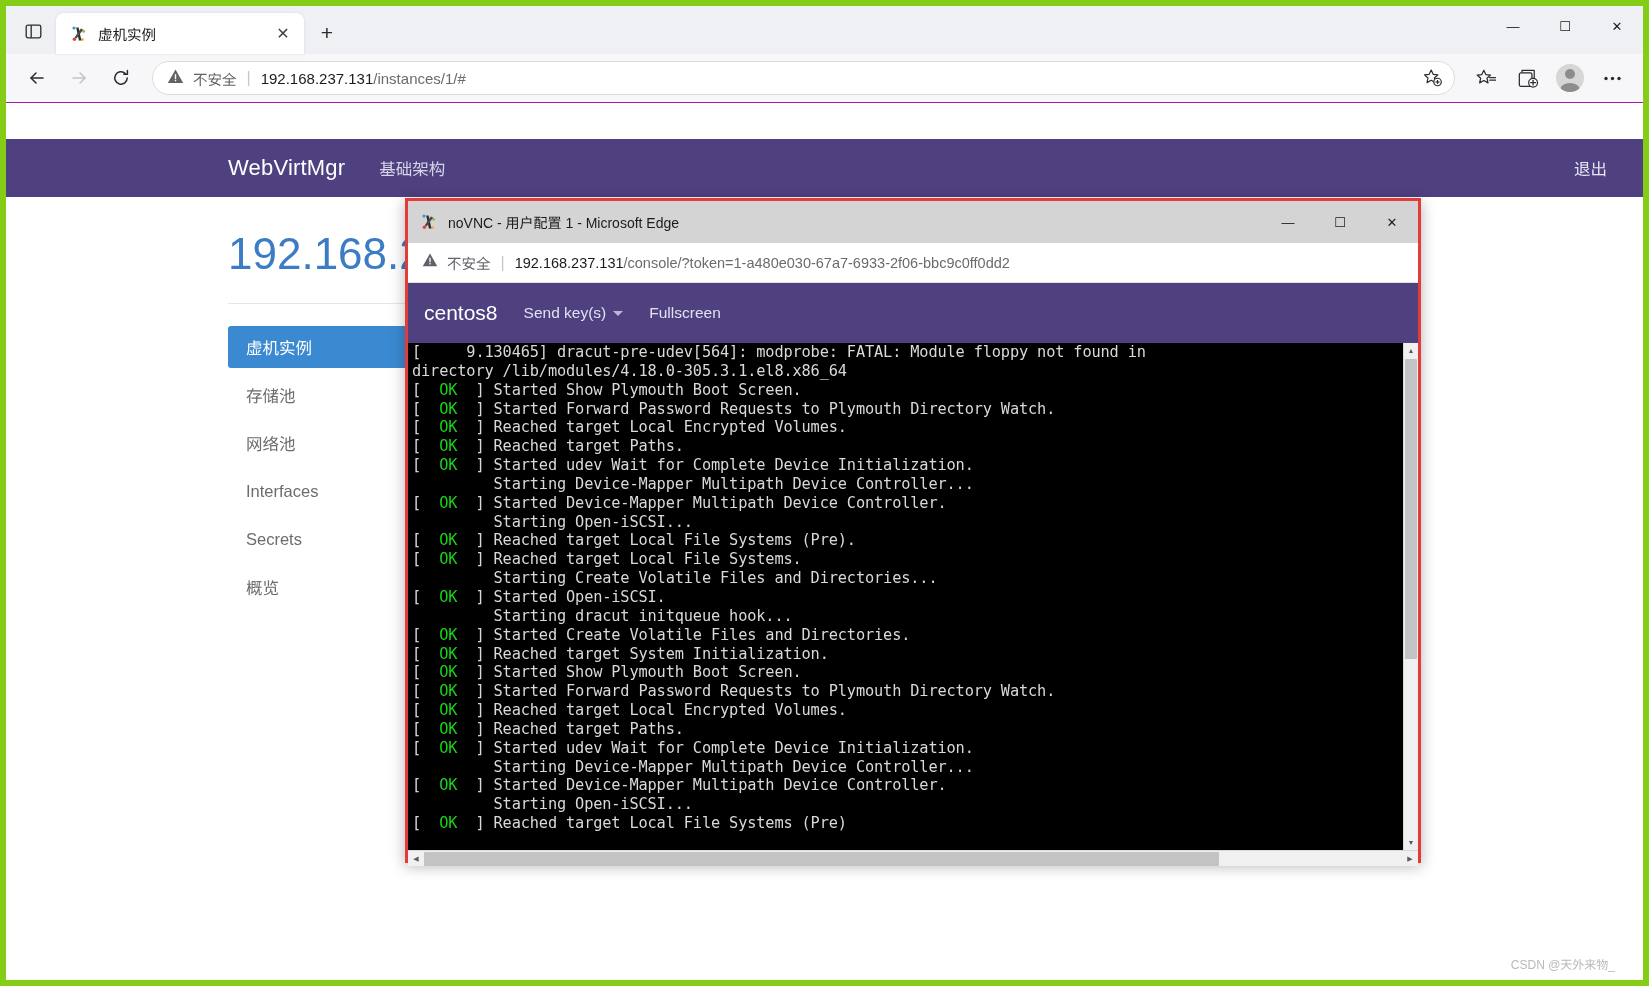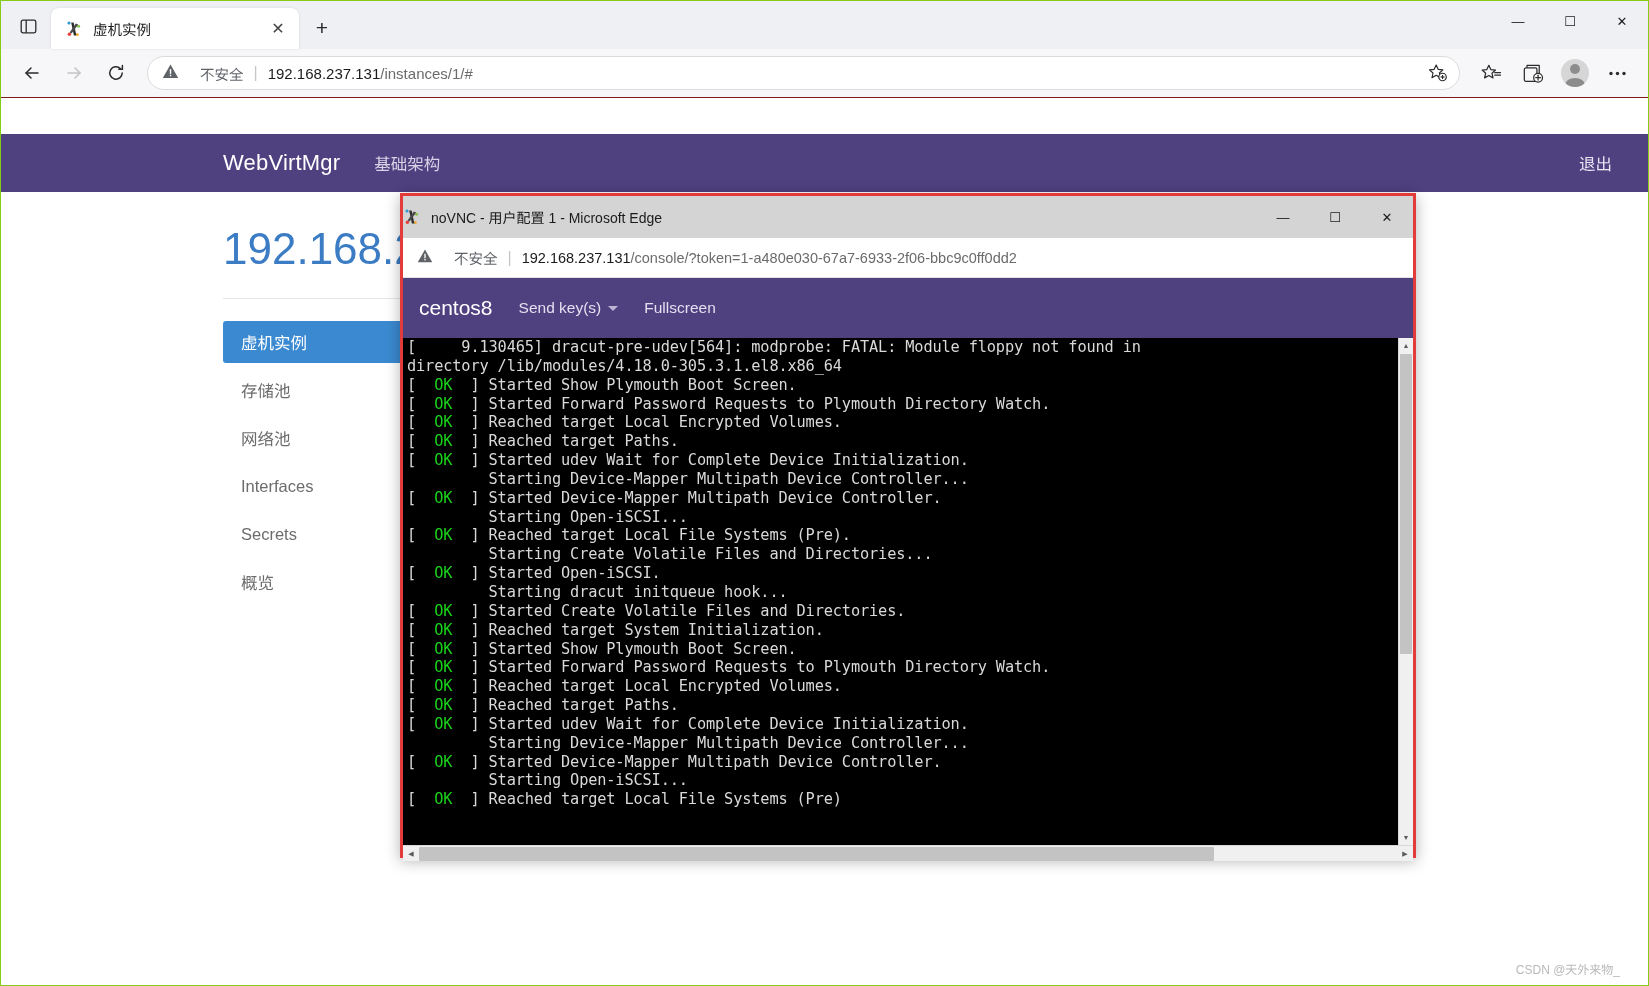--- a/index.html
+++ b/index.html
@@ -7,22 +7,22 @@
   html, body {
     width: 1649px; height: 986px;
     overflow: hidden;
     font-family: "Liberation Sans", "DejaVu Sans", sans-serif;
     background: #ffffff;
   }
 
   
   .browser-window {
     position: absolute; inset: 0;
-    background: #7f1d1d;
-    border: 1px solid #84cc16;
+    background: #a21caf;
+    border: 6px solid #84cc16;
   }
   .tabstrip {
     position: relative;
     height: 48px;
     background: #eef0f3;
     display: flex;
     align-items: flex-end;
     padding-left: 4px;
   }
   .tab-os-btn {
@@ -86,21 +86,21 @@
     flex: 1 1 auto;
     height: 34px;
     background: #ffffff;
     border: 1px solid #dcdcdc;
     border-radius: 18px;
     display: flex; align-items: center;
     padding: 0 6px 0 14px;
     margin: 0 8px;
     gap: 8px;
   }
-  .sec-warn { display: flex; align-items: center; gap: 21px; color: #5f6368; font-size: 14.5px; }
+  .sec-warn { display: flex; align-items: flex-start; gap: 9px; color: #5f6368; font-size: 14.5px; }
   .sec-sep { color: #c6c6c6; font-size: 16px; padding: 0 2px; }
   .omnibox-url { font-size: 15px; color: #1b1b1b; white-space: nowrap; }
   .omnibox-url .dim { color: #6b6b6b; }
   .omnibox-star { margin-left: auto; width: 30px; height: 30px; display:flex; align-items:center; justify-content:center; }
   .tb-icon { width: 38px; height: 38px; display: flex; align-items: center; justify-content: center; }
   .avatar-btn { width: 38px; height: 38px; display:flex; align-items:center; justify-content:center; }
   .avatar {
     width: 28px; height: 28px; border-radius: 50%;
     background: #d6d6d6; position: relative; overflow: hidden;
   }
@@ -141,21 +141,21 @@
     position: absolute;
     left: 399px; top: 192px;
     width: 1016px; height: 665px;
     background: #d6d6d6;
     border: 3px solid #e33a3a;
     box-shadow: 0 3px 14px rgba(0,0,0,.30);
   }
   .popup-titlebar {
     height: 42px; background: #d4d4d4;
     display: flex; align-items: center;
-    padding-left: 0;
+    padding-left: 12px;
   }
   .popup-favicon { width: 18px; height: 18px; flex: 0 0 18px; position: relative; }
   .popup-title { font-size: 14px; color: #1b1b1b; margin-left: 10px; white-space: nowrap; }
   .popup-wincontrols { margin-left: auto; display: flex; height: 42px; }
   .popup-wbtn {
     width: 52px; height: 42px;
     display: flex; align-items: center; justify-content: center;
     color: #1b1b1b; font-size: 13px;
   }
   .popup-urlbar {
@@ -424,20 +424,21 @@
           <div class="term-line">directory /lib/modules/4.18.0-305.3.1.el8.x86_64</div>
           <div class="term-line"><span>[</span><span class="ok">  OK  </span><span>] Started Show Plymouth Boot Screen.</span></div>
           <div class="term-line"><span>[</span><span class="ok">  OK  </span><span>] Started Forward Password Requests to Plymouth Directory Watch.</span></div>
           <div class="term-line"><span>[</span><span class="ok">  OK  </span><span>] Reached target Local Encrypted Volumes.</span></div>
           <div class="term-line"><span>[</span><span class="ok">  OK  </span><span>] Reached target Paths.</span></div>
           <div class="term-line"><span>[</span><span class="ok">  OK  </span><span>] Started udev Wait for Complete Device Initialization.</span></div>
           <div class="term-line">         Starting Device-Mapper Multipath Device Controller...</div>
           <div class="term-line"><span>[</span><span class="ok">  OK  </span><span>] Started Device-Mapper Multipath Device Controller.</span></div>
           <div class="term-line">         Starting Open-iSCSI...</div>
           <div class="term-line"><span>[</span><span class="ok">  OK  </span><span>] Reached target Local File Systems (Pre).</span></div>
+          <div class="term-line"><span>[</span><span class="ok">  OK  </span><span>] Reached target Local File Systems.</span></div>
           <div class="term-line">         Starting Create Volatile Files and Directories...</div>
           <div class="term-line"><span>[</span><span class="ok">  OK  </span><span>] Started Open-iSCSI.</span></div>
           <div class="term-line">         Starting dracut initqueue hook...</div>
           <div class="term-line"><span>[</span><span class="ok">  OK  </span><span>] Started Create Volatile Files and Directories.</span></div>
           <div class="term-line"><span>[</span><span class="ok">  OK  </span><span>] Reached target System Initialization.</span></div>
           <div class="term-line"><span>[</span><span class="ok">  OK  </span><span>] Started Show Plymouth Boot Screen.</span></div>
           <div class="term-line"><span>[</span><span class="ok">  OK  </span><span>] Started Forward Password Requests to Plymouth Directory Watch.</span></div>
           <div class="term-line"><span>[</span><span class="ok">  OK  </span><span>] Reached target Local Encrypted Volumes.</span></div>
           <div class="term-line"><span>[</span><span class="ok">  OK  </span><span>] Reached target Paths.</span></div>
           <div class="term-line"><span>[</span><span class="ok">  OK  </span><span>] Started udev Wait for Complete Device Initialization.</span></div>

